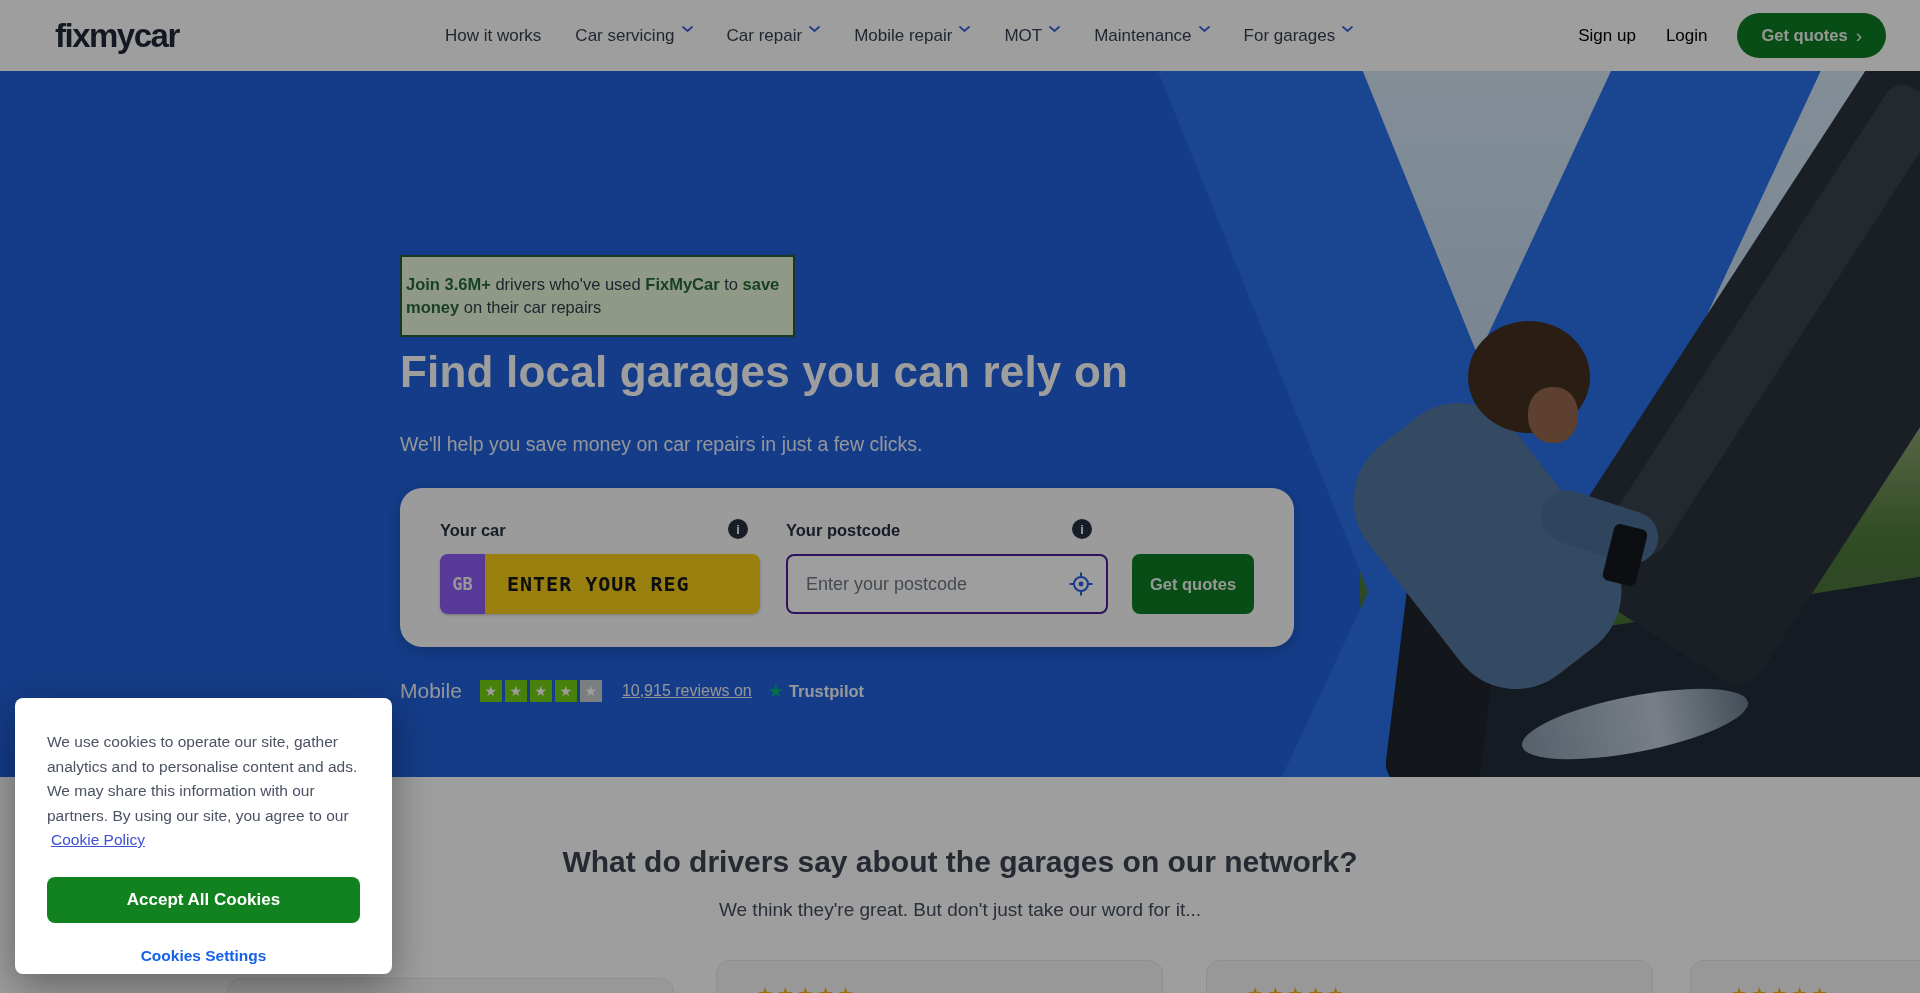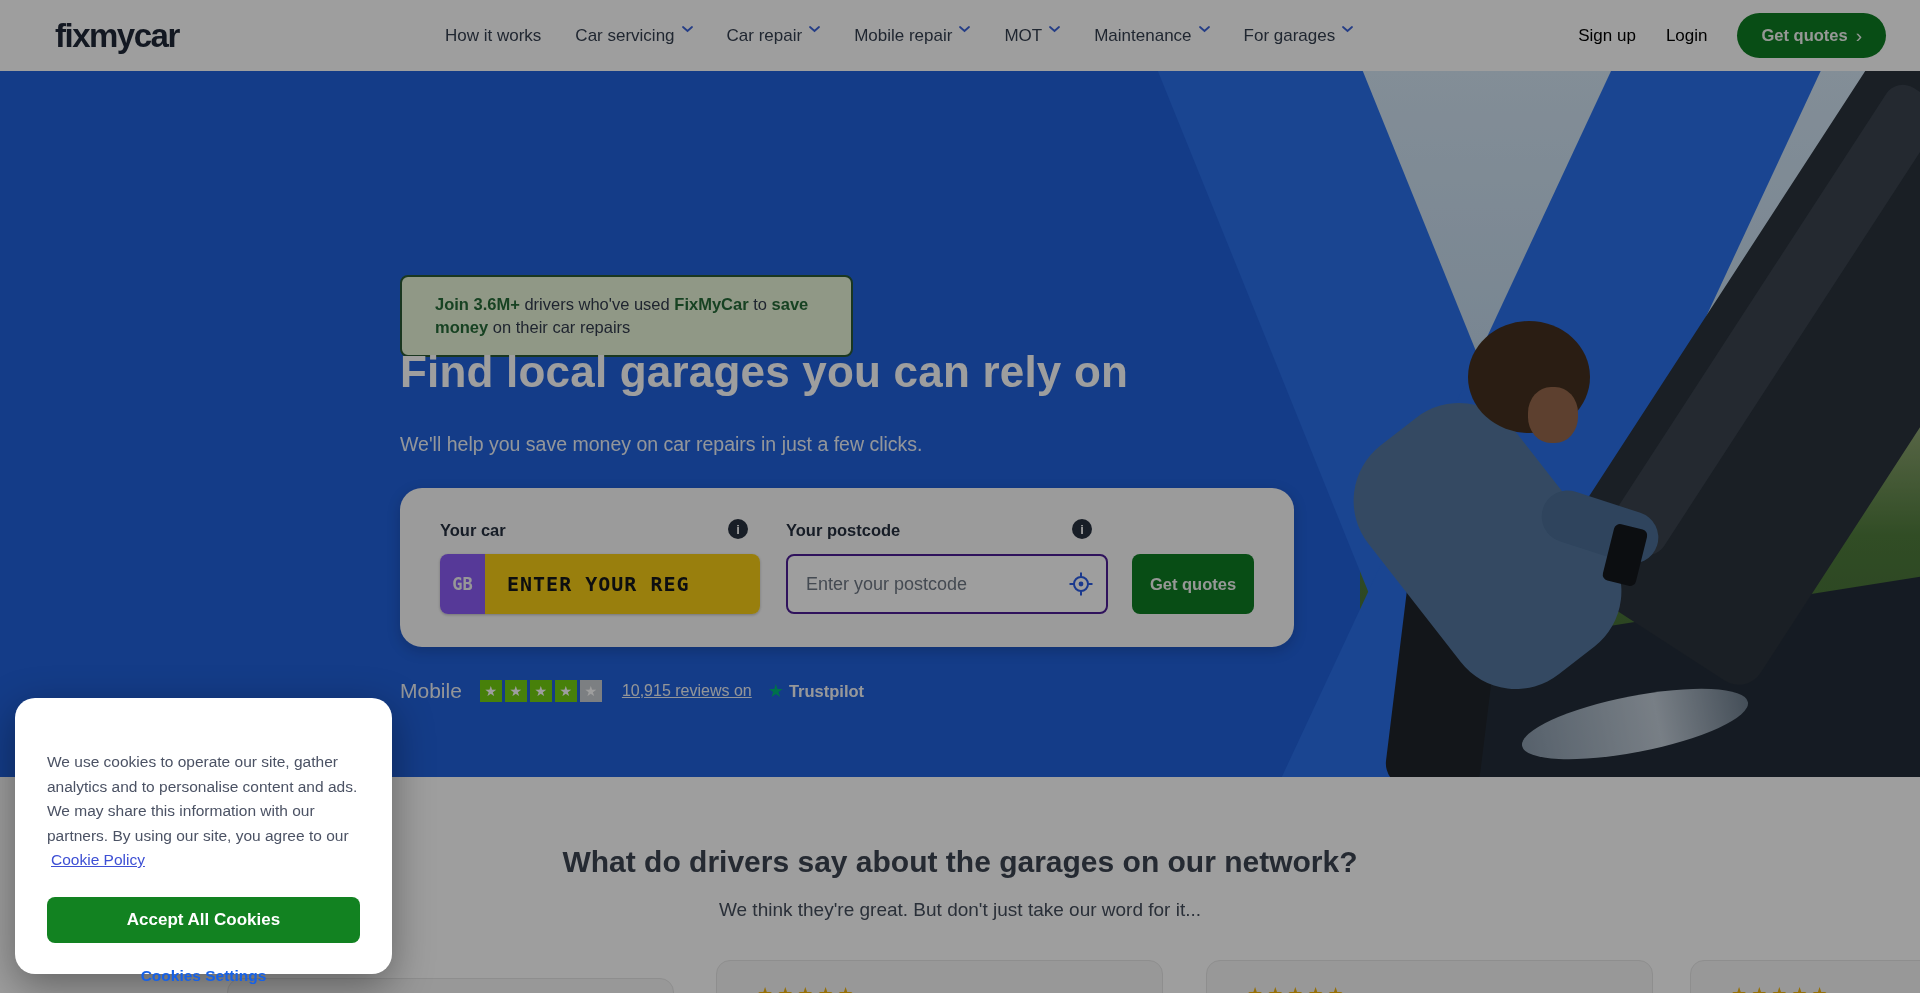--- a/index.html
+++ b/index.html
@@ -52,23 +52,23 @@
   .woman-arm{position:absolute;left:1540px;top:430px;width:120px;height:52px;background:#4c6e96;
             border-radius:26px;transform:rotate(18deg);}
   .woman-hair{position:absolute;left:1468px;top:250px;width:122px;height:112px;background:#44301f;
             border-radius:50%;
             box-shadow:18px 26px 0 -32px #44301f, -10px 20px 0 -30px #3a2818, 30px 8px 0 -34px #44301f;}
   .woman-face{position:absolute;left:1528px;top:316px;width:50px;height:56px;background:#96684c;
             border-radius:46%;}
   .phone{position:absolute;left:1608px;top:455px;width:34px;height:58px;background:#14171c;
             border-radius:6px;transform:rotate(14deg);}
 
-  .badge{position:absolute;left:400px;top:184px;width:383px;padding:16px 33px;
-         background:#e9f5d9;border:2px solid #2b5a34;border-radius:8px;
-         font-size:16.5px;line-height:23px;color:#333c4d;margin-top:20px;}
+  .badge{position:absolute;left:400px;top:184px;width:383px;padding:16px 4px;
+         background:#e9f5d9;border:2px solid #2b5a34;border-radius:0;
+         font-size:16.5px;line-height:23px;color:#333c4d;}
   .badge b{color:#266b38;font-weight:700;}
   .hero-title{position:absolute;left:400px;top:276px;margin:0;font-size:44px;font-weight:700;
          letter-spacing:0.2px;color:#ffffff;}
   .hero-subtitle{position:absolute;left:400px;top:362px;margin:0;font-size:19.5px;color:#eef2f8;}
 
   
   .quote-card{position:absolute;left:400px;top:417px;width:894px;height:159px;background:#fbfbfb;
          border-radius:22px;box-shadow:0 4px 14px rgba(0,0,0,0.18);}
   .field-label{position:absolute;top:33px;font-size:16.5px;font-weight:700;color:#26303f;}
   .label-car{left:40px;}
@@ -112,22 +112,22 @@
   .reviews{position:absolute;top:777px;left:0;width:1920px;height:216px;background:#ffffff;text-align:center;}
   .reviews-title{margin:68px 0 0;font-size:30px;font-weight:700;color:#3d4552;}
   .reviews-subtitle{margin:20px 0 0;font-size:19px;color:#454e5c;}
   .review-card{position:absolute;width:447px;height:200px;background:#f5f5f5;
         border:1px solid #e6e6e6;border-radius:14px;box-sizing:border-box;}
   .card-stars{margin:22px 0 0 40px;text-align:left;font-size:18px;letter-spacing:4px;color:#f2b50f;}
 
   
   .dim-overlay{position:absolute;inset:0;background:rgba(0,0,0,0.38);z-index:50;pointer-events:none;}
   .cookie-dialog{position:absolute;left:15px;top:698px;width:377px;height:276px;background:#ffffff;
-        border-radius:20px;box-shadow:0 12px 40px rgba(0,0,0,0.38);z-index:100;box-sizing:border-box;
-        padding:52px 32px 0;}
+        border-radius:8px;box-shadow:0 12px 40px rgba(0,0,0,0.38);z-index:100;box-sizing:border-box;
+        padding:32px 32px 0;}
   .cookie-text{margin:0;font-size:15.5px;line-height:24.5px;color:#4b5264;text-align:left;}
   .cookie-policy{color:#3d4fd4;text-decoration:underline;cursor:pointer;margin-left:4px;}
   .accept-btn{display:block;width:100%;height:46px;margin-top:24px;background:#128221;color:#ffffff;
         border:none;border-radius:8px;font-size:17px;font-weight:700;
         font-family:"Liberation Sans",sans-serif;cursor:pointer;}
   .settings-link{display:block;margin-top:24px;text-align:center;font-size:15.5px;font-weight:700;
         color:#1661e8;cursor:pointer;text-decoration:none;}
 </style>
 </head>
 <body>

